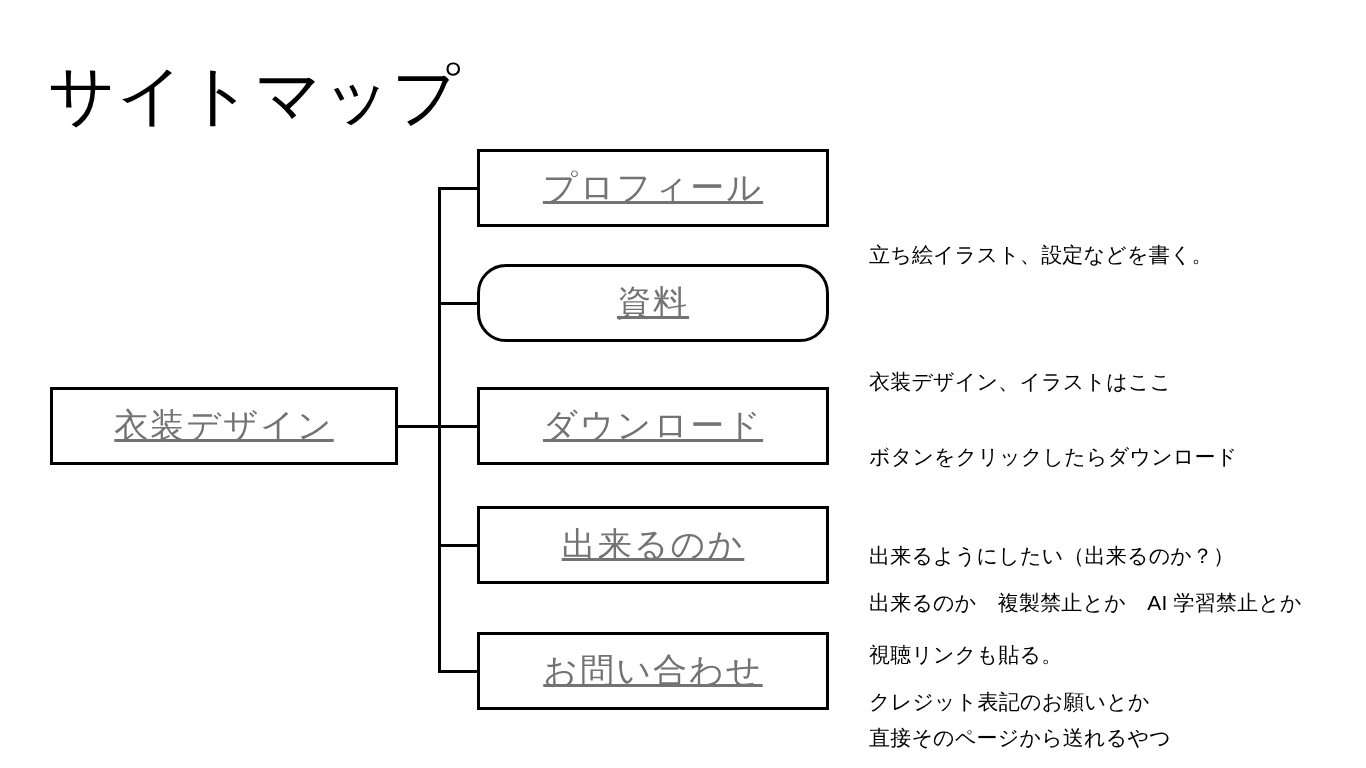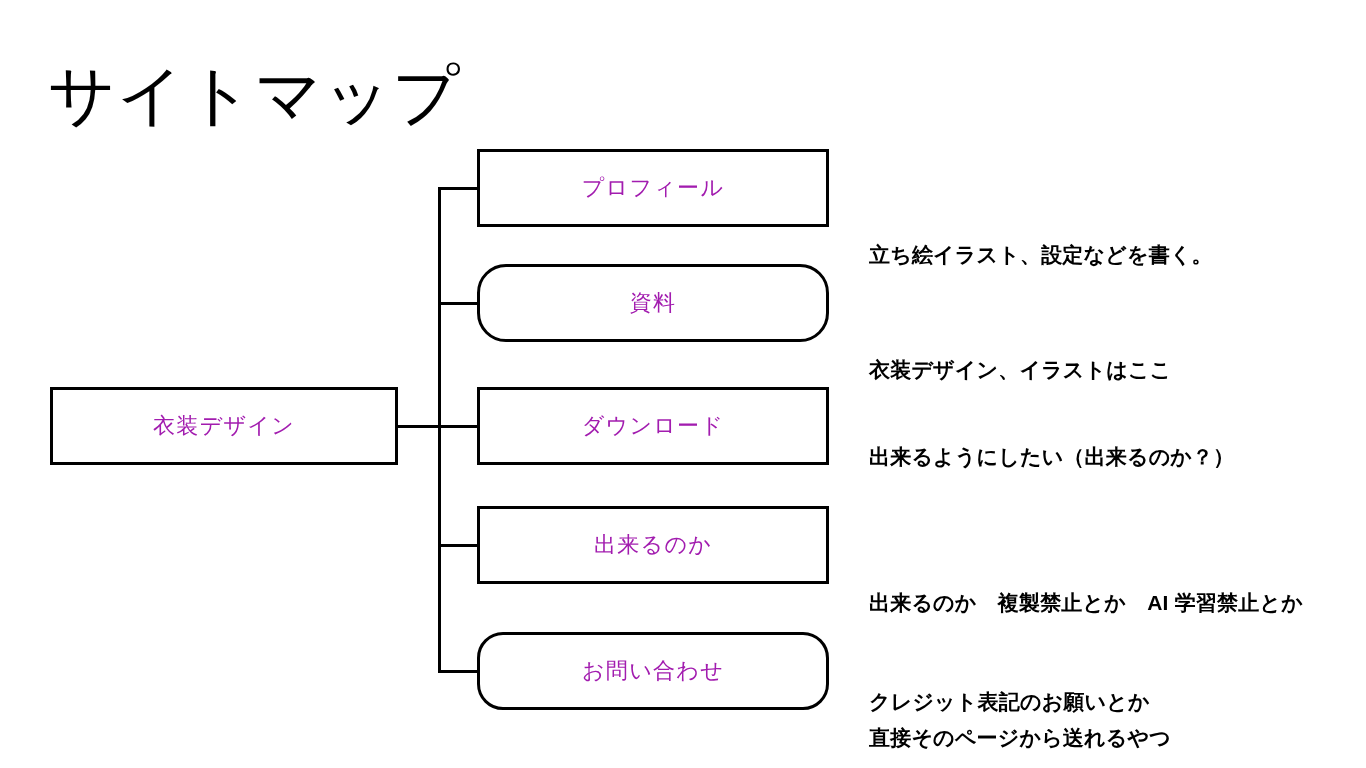--- a/index.html
+++ b/index.html
@@ -42,43 +42,44 @@
     position: absolute;
     box-sizing: border-box;
     border: 3px solid #000000;
     background: #ffffff;
     display: flex;
     align-items: center;
     justify-content: center;
     text-align: center;
   }
   .node-label {
-    font-size: 22px;
+    font-size: 34px;
     line-height: 1.1;
     letter-spacing: 0.06em;
     white-space: nowrap;
-    color: #a21caf;
+    color: #737373;
+    text-decoration: underline;
   }
 
   .node-root {
     left: 50px;
     top: 351px;
     width: 348px;
     height: 78px;
   }
   .node-child {
     left: 477px;
     width: 352px;
     height: 78px;
   }
   .child-0 { top: 113px; }
   .child-1 { top: 228px; border-radius: 29px; }
   .child-2 { top: 351px; }
   .child-3 { top: 470px; }
-  .child-4 { top: 596px; border-radius: 26px; }
+  .child-4 { top: 596px; }
 
   
   .line {
     position: absolute;
     background: #000000;
   }
   .line-v {
     width: 3px;
   }
   .line-h {
@@ -112,25 +113,25 @@
   .annotation {
     position: absolute;
     left: 869px;
     font-size: 21px;
     line-height: 33px;
     letter-spacing: 0.01em;
     color: #000;
     white-space: pre;
   }
   .anno-0 { top: 136px; }
-  .anno-1 { top: 251px; }
+  .anno-1 { top: 263px; }
   .anno-2 { top: 338px; }
   .anno-3 { top: 484px; }
   .anno-4 { top: 619px; }
-  .anno-line { display: block; font-weight: bold; }
+  .anno-line { display: block; }
 </style>
 </head>
 <body>
 
 <div id="canvas">
 
   <div class="page-title">サイトマップ</div>
 
   <div class="line line-v trunk"></div>
   <div class="line line-h root-stem"></div>
@@ -162,21 +163,23 @@
 
   <div class="annotation anno-0">
     <span class="anno-line">立ち絵イラスト、設定などを書く。</span>
   </div>
 
   <div class="annotation anno-1">
     <span class="anno-line">衣装デザイン、イラストはここ</span>
   </div>
 
   <div class="annotation anno-2">
+    <span class="anno-line">ボタンをクリックしたらダウンロード</span>
     <span class="anno-line">出来るようにしたい（出来るのか？）</span>
+    <span class="anno-line">視聴リンクも貼る。</span>
   </div>
 
   <div class="annotation anno-3">
     <span class="anno-line">出来るのか　複製禁止とか　AI 学習禁止とか</span>
     <span class="anno-line">クレジット表記のお願いとか</span>
   </div>
 
   <div class="annotation anno-4">
     <span class="anno-line">直接そのページから送れるやつ</span>
   </div>

